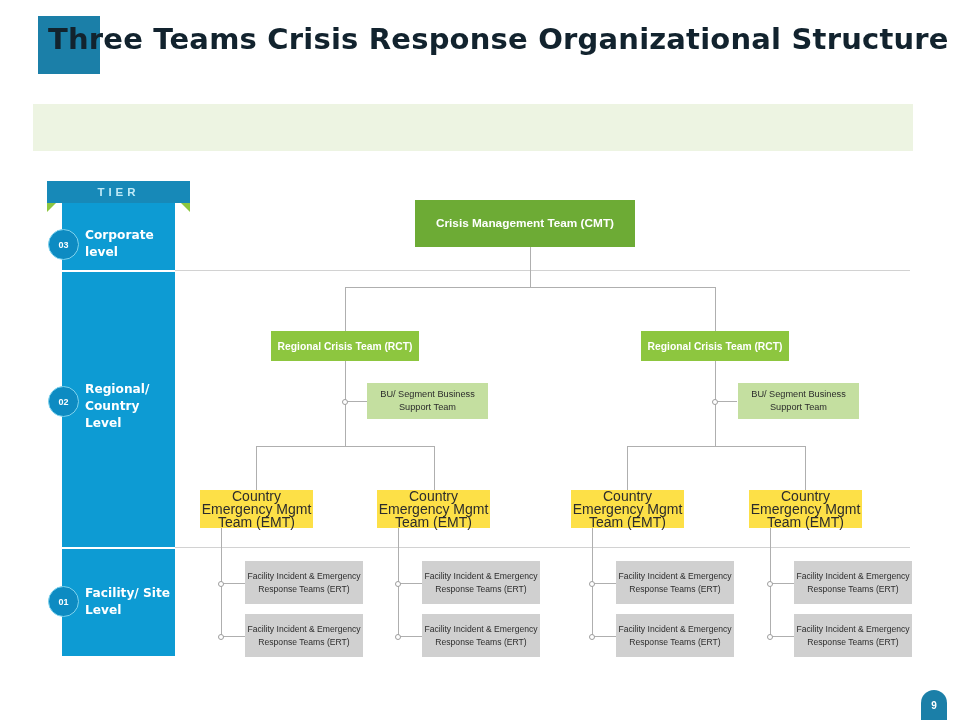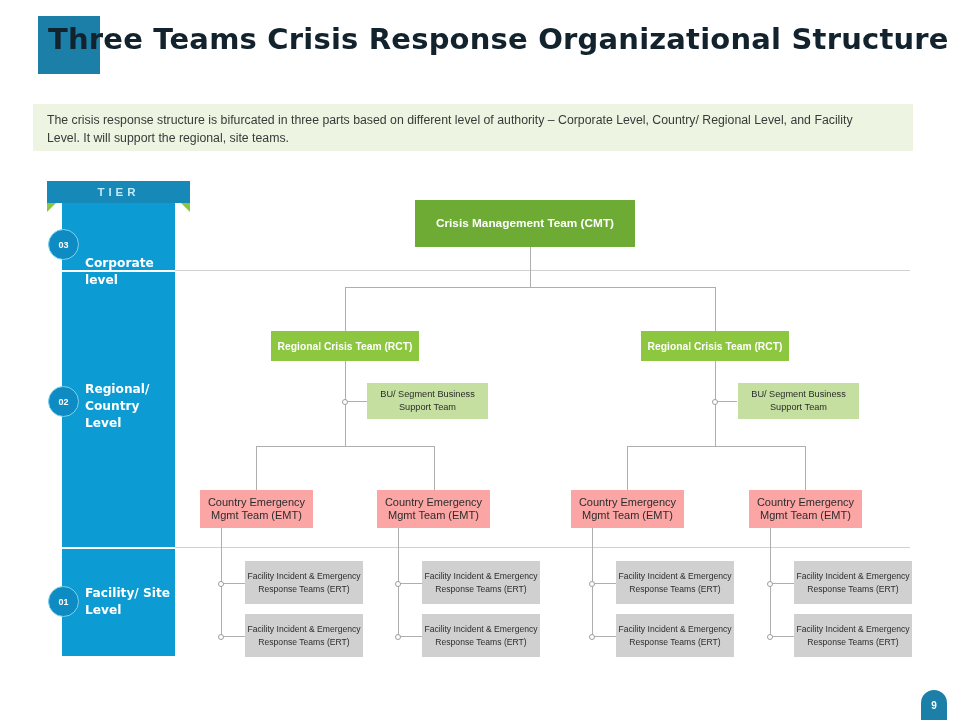--- a/index.html
+++ b/index.html
@@ -52,21 +52,21 @@
     position:absolute;left:62px;top:203px;width:113px;background:#0D9BD3;
   }
   .tier-seg-1{top:203px;height:67px;}
   .tier-seg-2{top:272px;height:275px;}
   .tier-seg-3{top:549px;height:107px;}
 
   .tier-label{
     position:absolute;color:#ffffff;font-size:12.2px;font-weight:bold;
     line-height:17px;left:85px;font-family:"DejaVu Sans", sans-serif;
   }
-  .tl-1{top:227px;margin-top:28px;}
+  .tl-1{top:227px;}
   .tl-2{top:381px;}
   .tl-3{top:585px;}
 
   .tier-badge{
     position:absolute;left:48px;width:29px;height:29px;border-radius:50%;
     background:#0D8BC2;border:1px solid #7FD3EE;
     color:#ffffff;font-size:9px;font-weight:bold;
     display:flex;align-items:center;justify-content:center;
   }
   .tb-1{top:229px;}
@@ -87,21 +87,21 @@
   .box-cmt{
     background:#6DAB35;color:#ffffff;font-size:11.8px;font-weight:bold;
   }
   .box-rct{
     background:#8DC63F;color:#ffffff;font-size:10.3px;font-weight:bold;
   }
   .box-bu{
     background:#C4DFA0;color:#2C2C2C;font-size:9.2px;
   }
   .box-emt{
-    background:#fca5a5;color:#2C2C2C;font-size:11px;
+    background:#fde047;color:#2C2C2C;font-size:14px;
   }
   .box-ert{
     background:#D0D0D0;color:#2C2C2C;font-size:8.6px;
   }
 
   
   .ln{position:absolute;background:#AFAFAF;}
   .lnv{width:1px;}
   .lnh{height:1px;}
   .dot{
@@ -123,21 +123,20 @@
 </style>
 </head>
 <body>
 
 <div id="slide">
 
   <div class="title-accent"></div>
   <div class="title-text">Three Teams Crisis Response Organizational Structure</div>
 
   <div class="intro"></div>
-  <div class="intro-text">The crisis response structure is bifurcated in three parts based on different level of authority – Corporate Level, Country/ Regional Level, and Facility Level. It will support the regional, site teams.</div>
 
   <div class="tier-banner">
     <span>TIER</span>
   </div>
   <div class="ribbon-l"></div>
   <div class="ribbon-r"></div>
 
   <div class="tier-col tier-seg-1" style="top:203px;height:67px;"></div>
   <div class="tier-col tier-seg-2" style="top:272px;height:275px;"></div>
   <div class="tier-col tier-seg-3" style="top:549px;height:107px;"></div>

